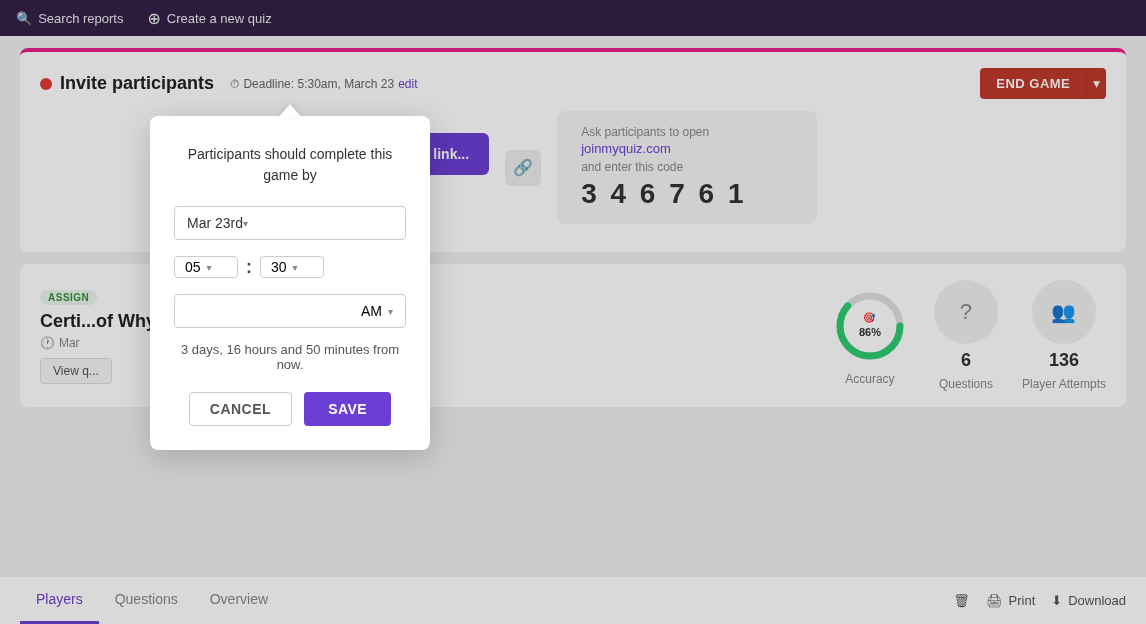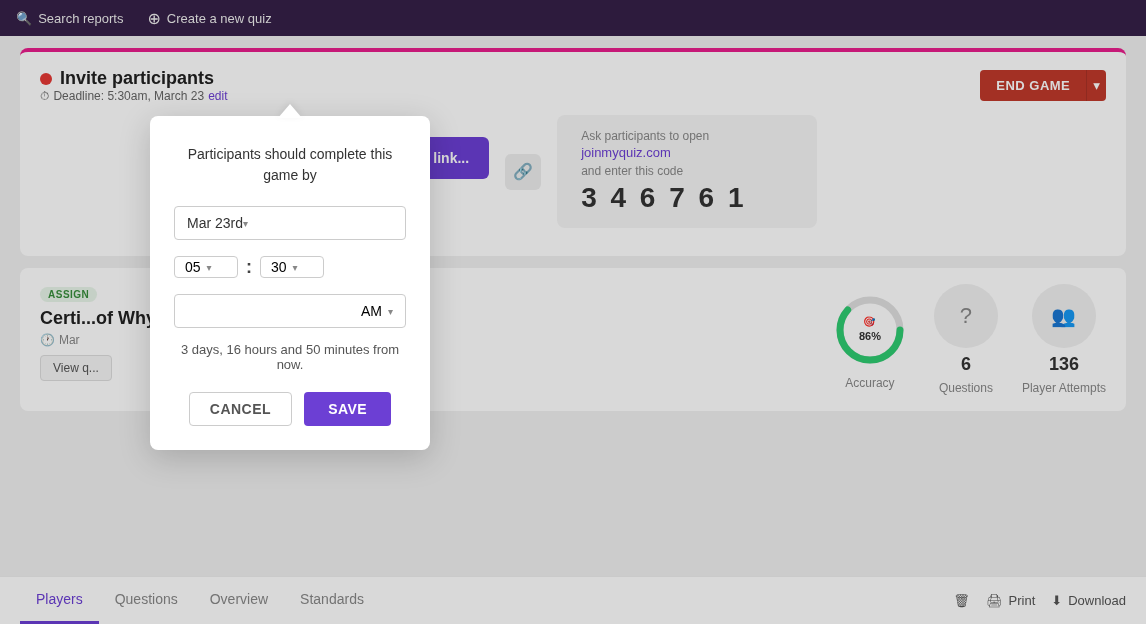--- a/index.html
+++ b/index.html
@@ -37,21 +37,21 @@
       padding: 16px 20px;
       margin-bottom: 12px;
       position: relative;
       border-top: 4px solid #e91e8c;
     }
     .invite-header {
       display: flex;
       align-items: center;
       justify-content: space-between;
     }
-    .invite-title-group { display: flex; flex-direction: column; gap: 0; }
+    .invite-title-group { display: flex; flex-direction: row; gap: 16px; }
     .invite-title {
       display: flex;
       align-items: center;
       gap: 8px;
       font-size: 18px;
       font-weight: 600;
       color: #222;
     }
     .red-dot {
       width: 12px; height: 12px;
@@ -151,20 +151,21 @@
       font-size: 10px;
       font-weight: 700;
       padding: 2px 8px;
       border-radius: 10px;
       display: inline-block;
       margin-bottom: 6px;
       letter-spacing: 0.5px;
     }
     .assign-header {
       display: flex;
+      align-items: center;
       justify-content: space-between;
     }
     .assign-title-row {
       display: flex;
       align-items: center;
       gap: 10px;
     }
     .assign-title {
       font-size: 18px;
       font-weight: 700;
@@ -468,23 +469,20 @@
   <div class="bottom-tabs">
     <div class="tab-item active">
       <span>Players</span>
     </div>
     <div class="tab-item">
       <span>Questions</span>
     </div>
     <div class="tab-item">
       <span>Overview</span>
     </div>
-    <div class="tab-item">
-      <span>Standards</span>
-    </div>
     <div class="tab-actions">
       <button class="tab-action-btn">🗑</button>
       <button class="tab-action-btn">
         <span>🖨</span>
         <span>Print</span>
       </button>
       <button class="tab-action-btn">
         <span>⬇</span>
         <span>Download</span>
       </button>

